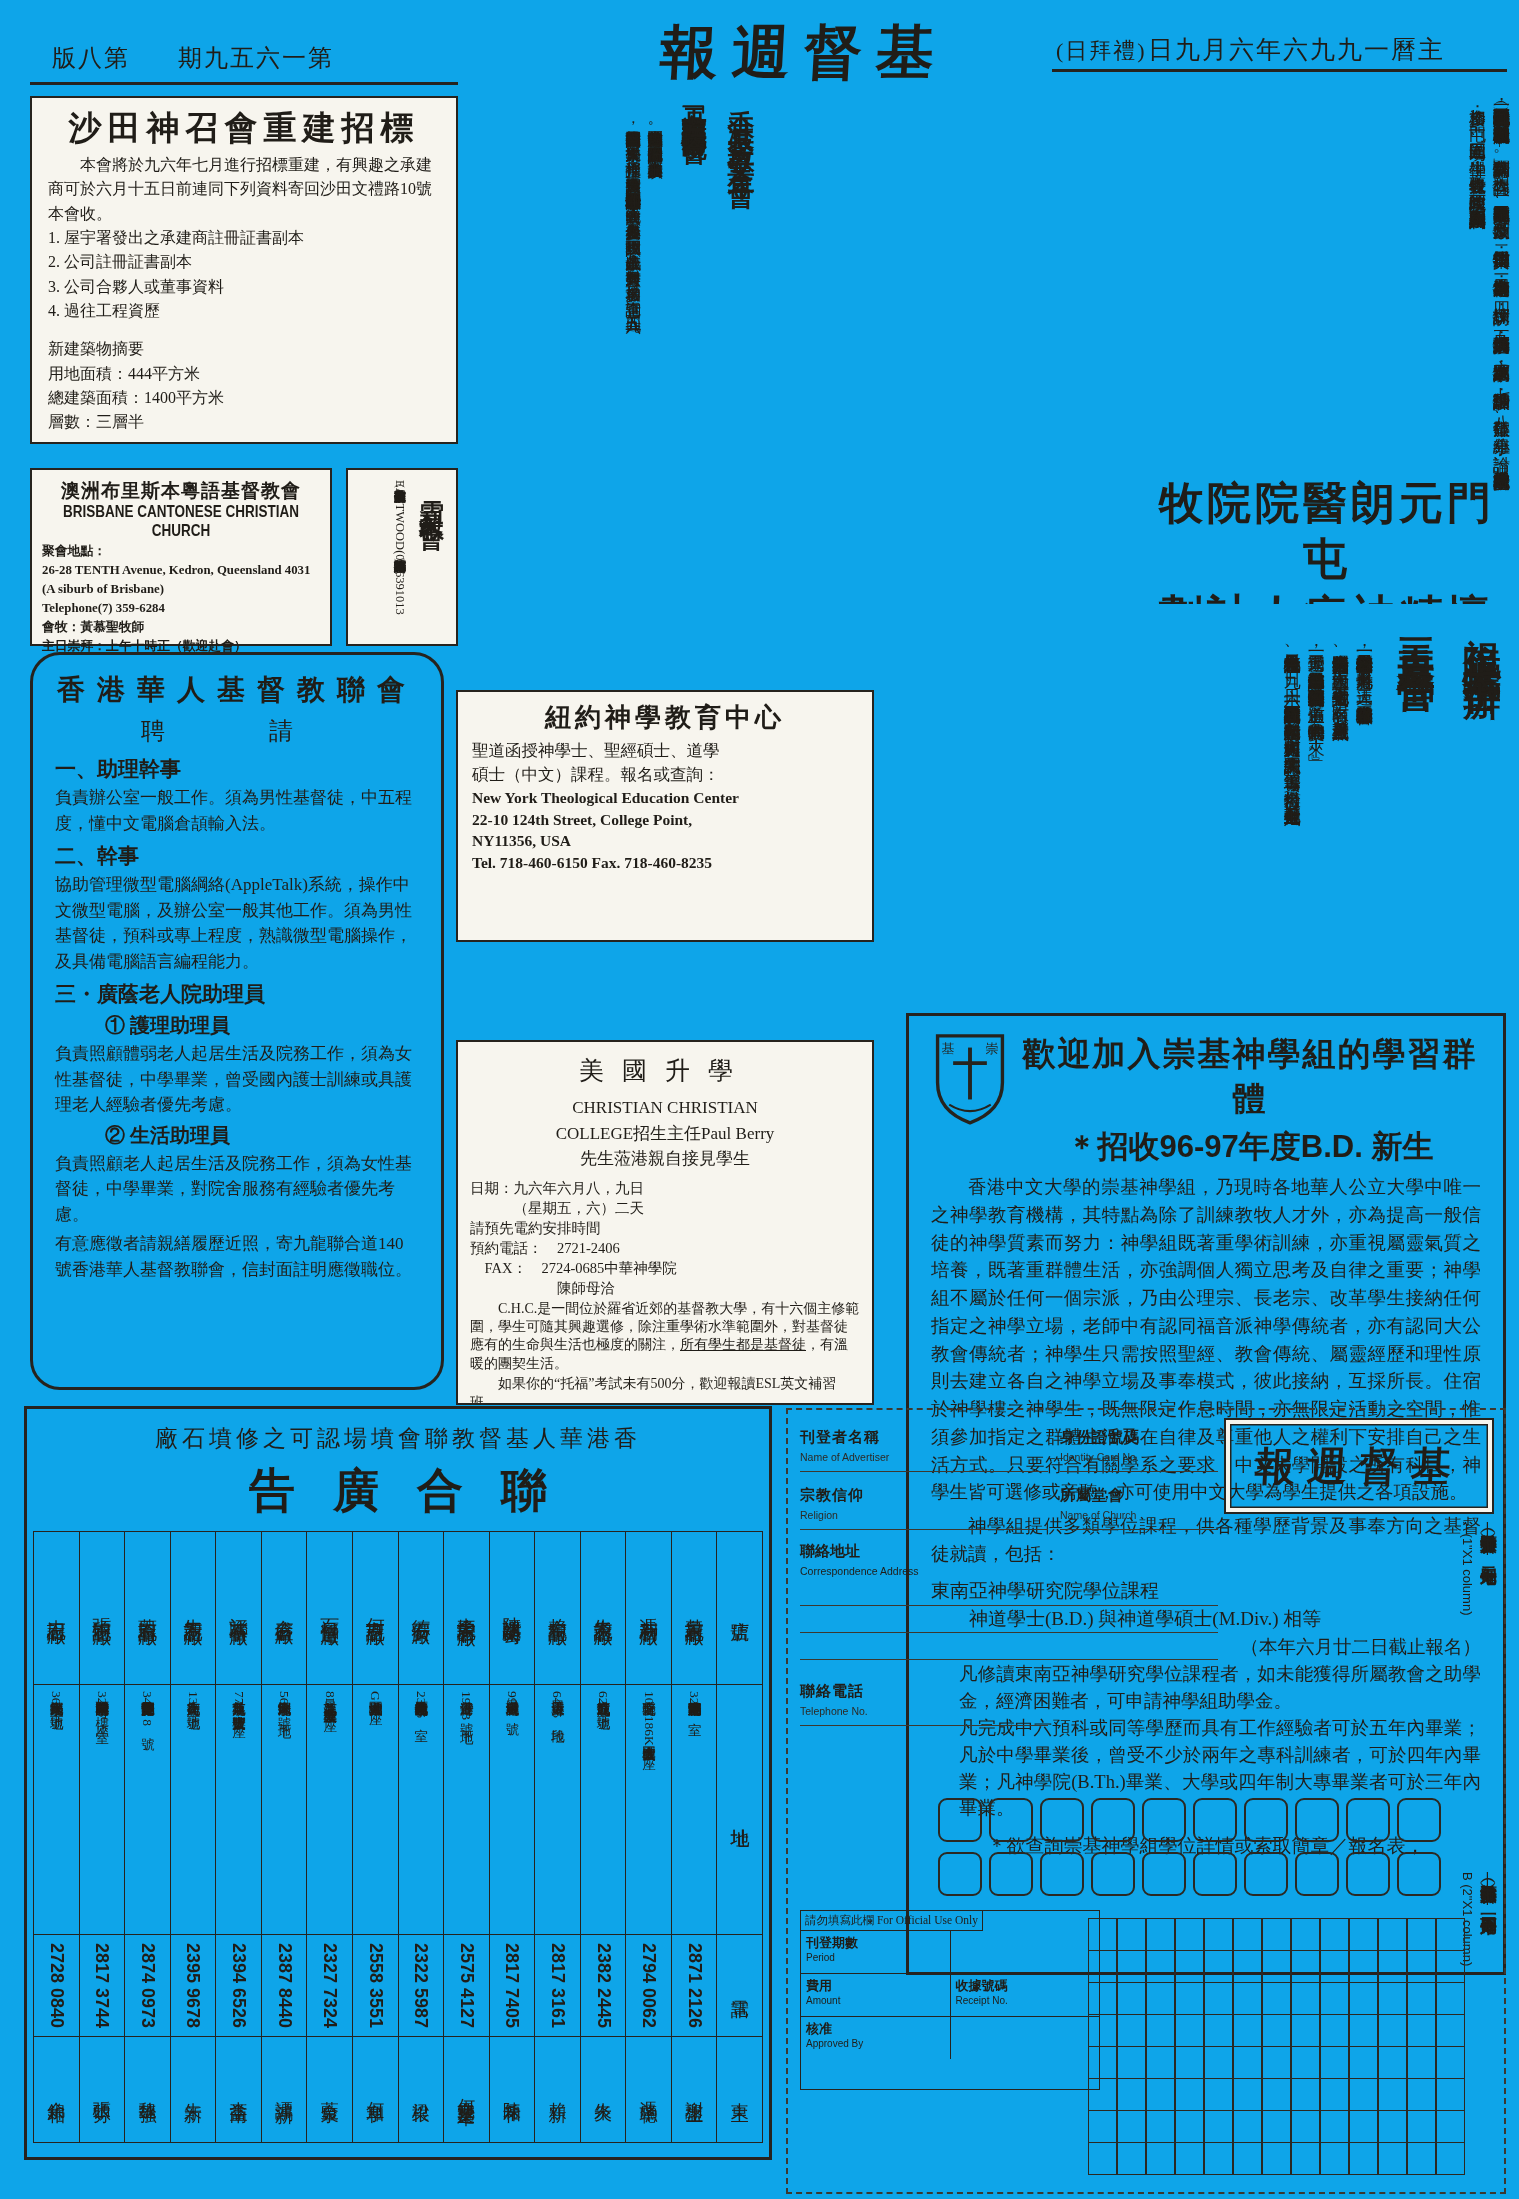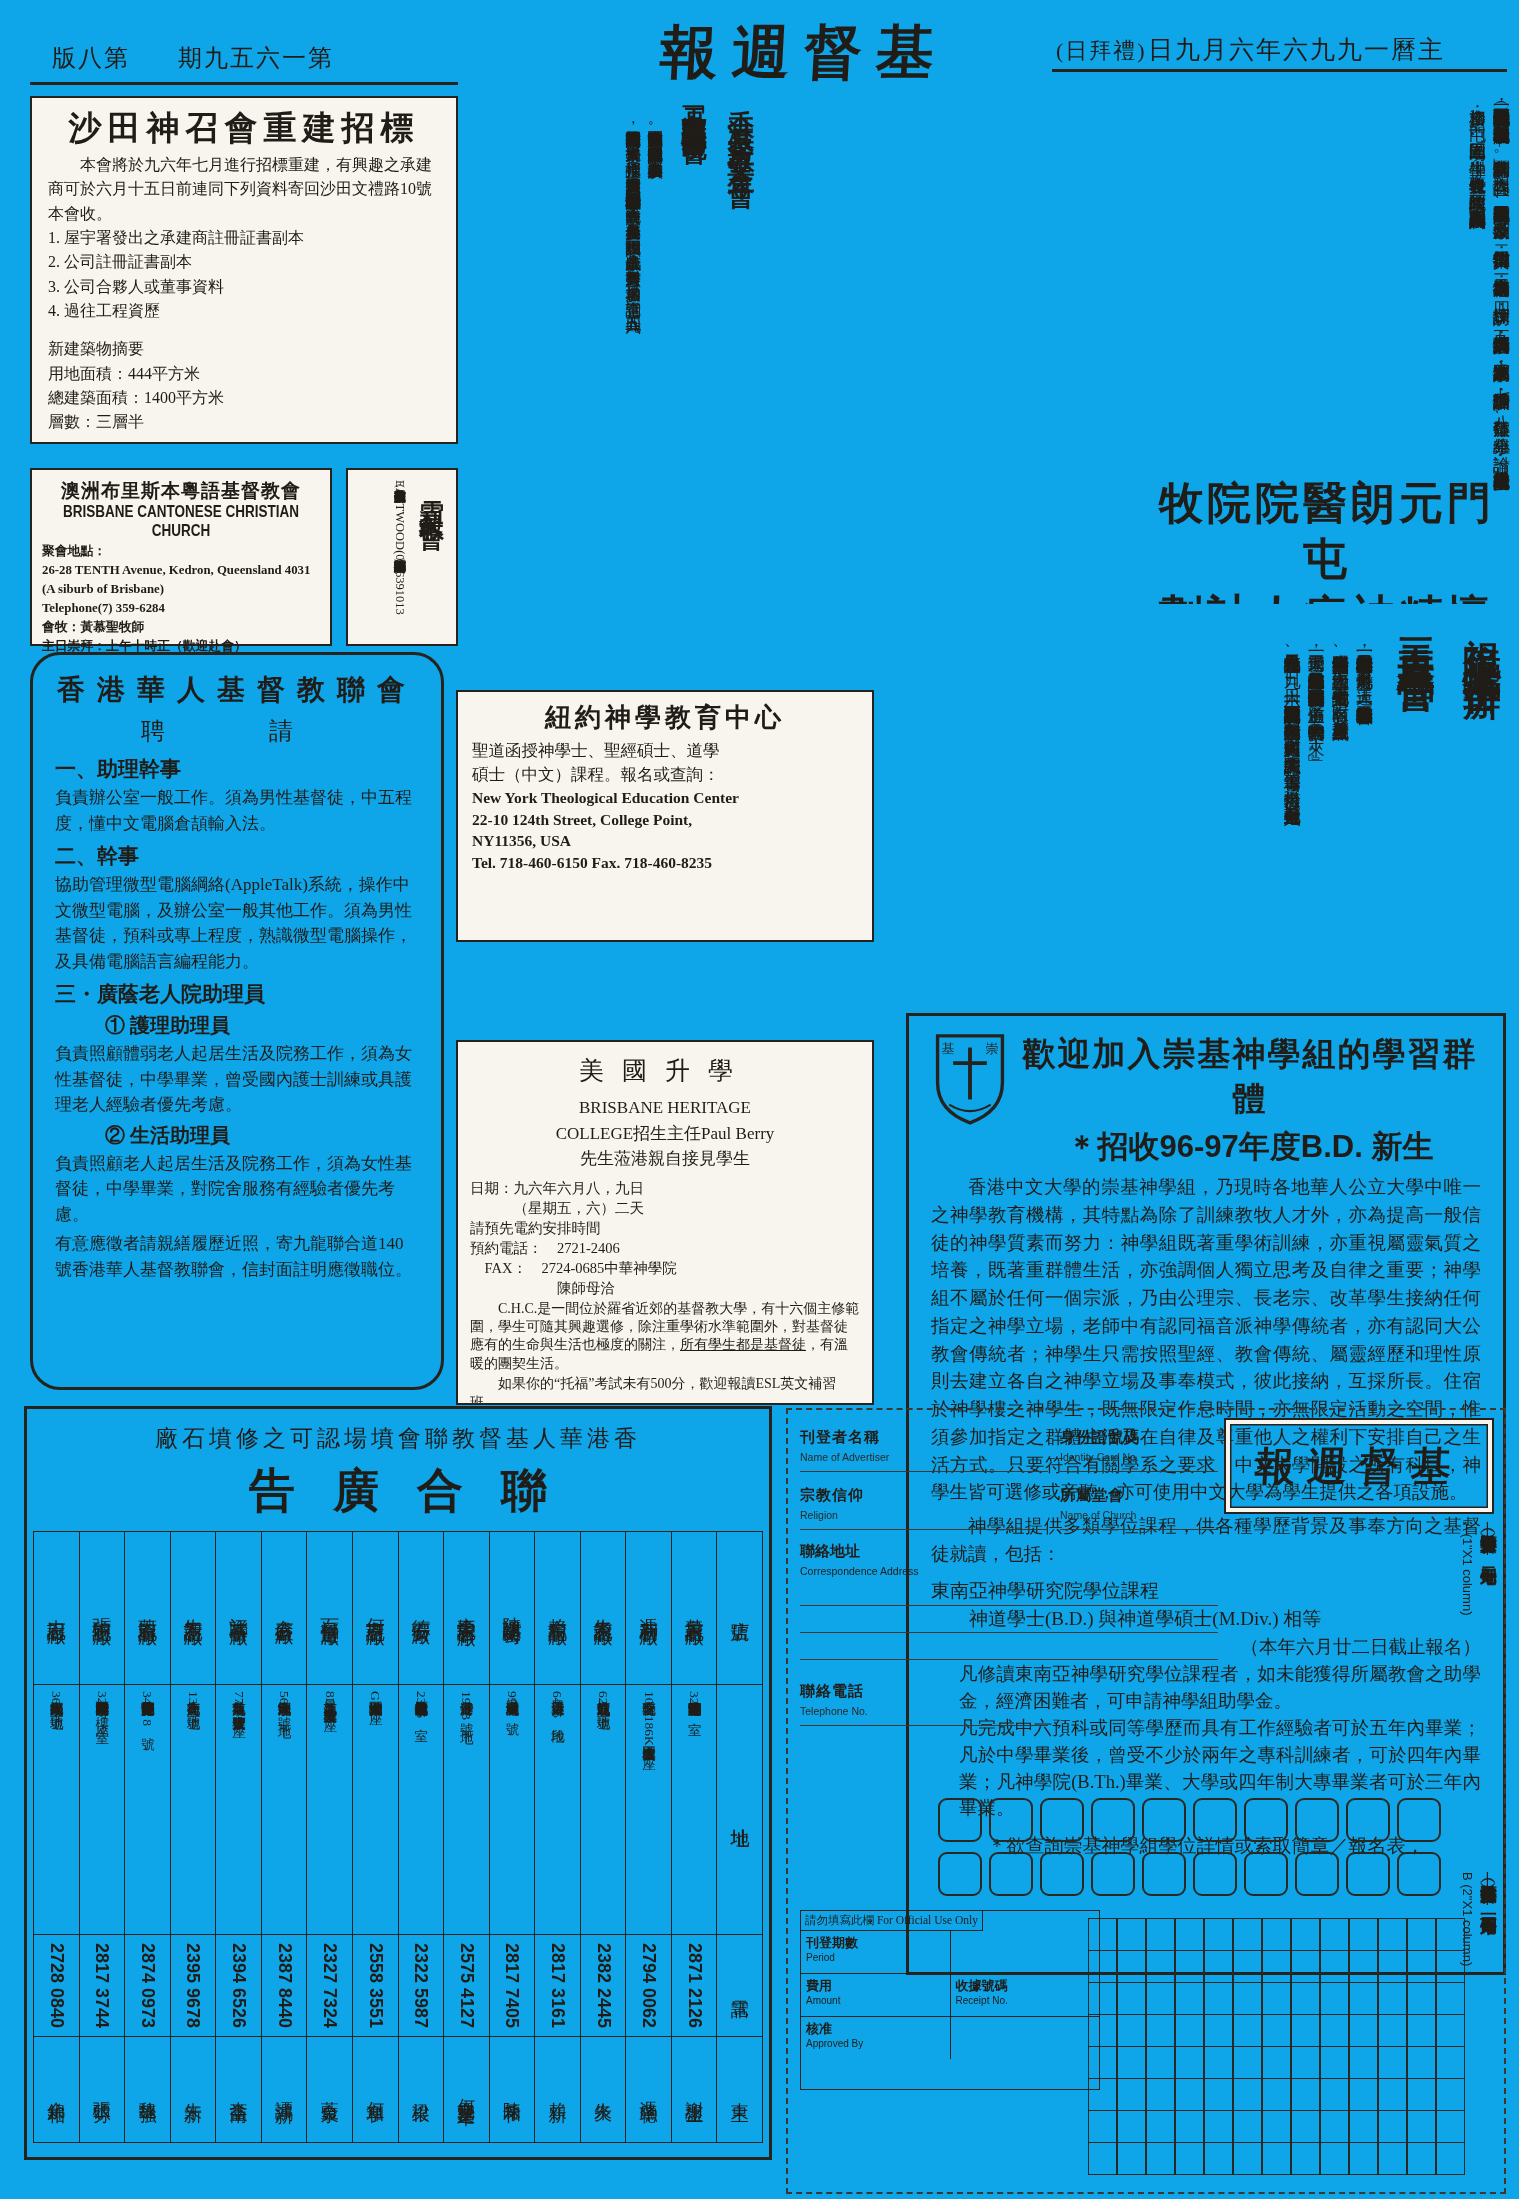--- a/index.html
+++ b/index.html
@@ -199,21 +199,21 @@
     <div class="cn">聖道函授神學士、聖經碩士、道學</div>
     <div class="cn">碩士（中文）課程。報名或查詢：</div>
     <div class="en">New York Theological Education Center</div>
     <div class="en">22-10 124th Street, College Point,</div>
     <div class="en">NY11356, USA</div>
     <div class="en">Tel. 718-460-6150   Fax. 718-460-8235</div>
   </div>
 
   <div class="abs box usa" style="left:456px;top:1040px;width:418px;height:365px;">
     <div class="tt">美國升學</div>
-    <div class="sub">BRISBANE HERITAGE</div>
+    <div class="sub">CHRISTIAN CHRISTIAN</div>
     <div class="sub">COLLEGE招生主任Paul Berry</div>
     <div class="sub" style="margin-bottom:6px;">先生蒞港親自接見學生</div>
     <div class="ln">日期：九六年六月八，九日</div>
     <div class="ln">　　　（星期五，六）二天</div>
     <div class="ln">請預先電約安排時間</div>
     <div class="ln">預約電話：　2721-2406</div>
     <div class="ln">　FAX：　2724-0685中華神學院</div>
     <div class="ln">　　　　　　陳師母洽</div>
     <p><span>C.H.C.是一間位於羅省近郊的基督教大學，有十六個主修範圍，學生可隨其興趣選修，除注重學術水準範圍外，對基督徒應有的生命與生活也極度的關注，</span><span class="ul">所有學生都是基督徒</span><span>，有溫暖的團契生活。</span></p>
     <p>如果你的“托福”考試未有500分，歡迎報讀ESL英文補習班。</p>

